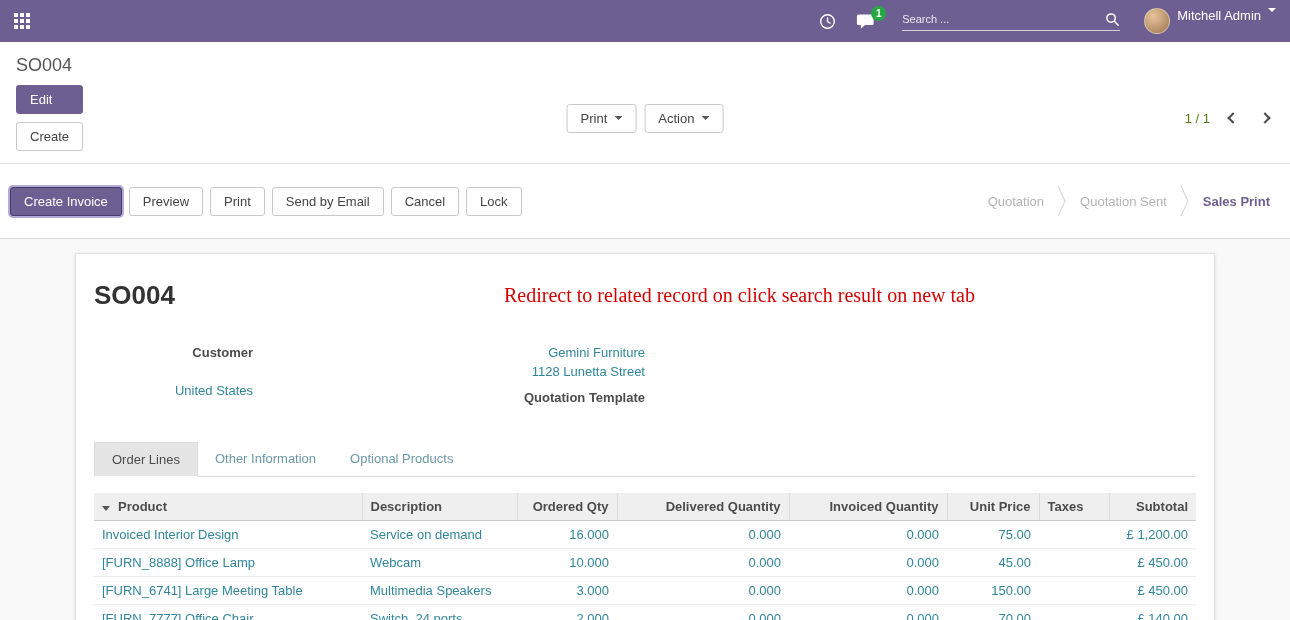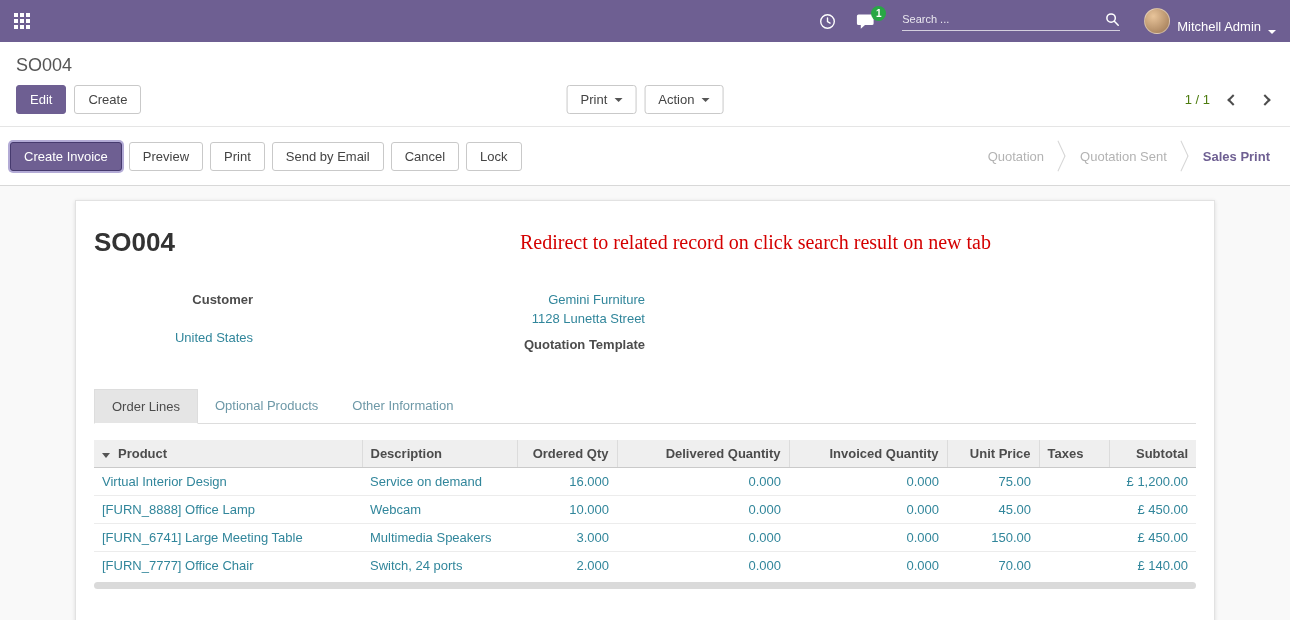--- a/index.html
+++ b/index.html
@@ -10,54 +10,54 @@
   .topbar { height: 42px; background: #6e5f92; display: flex; align-items: center; justify-content: space-between; padding: 0 14px; }
   .apps-icon { display: grid; grid-template-columns: repeat(3, 4px); grid-gap: 2px; cursor: pointer; }
   .apps-icon i { width: 4px; height: 4px; background: #fff; display: block; }
   .topbar-right { display: flex; align-items: center; }
   .tb-icon { position: relative; display: flex; align-items: center; cursor: pointer; margin-left: 20px; }
   .badge { position: absolute; top: -7px; right: -10px; background: #28a745; color: #fff; font-size: 10px; min-width: 15px; height: 15px; line-height: 15px; border-radius: 8px; text-align: center; padding: 0 3px; font-weight: 700; }
   .searchbox { display: flex; align-items: center; width: 218px; border-bottom: 1px solid rgba(255,255,255,0.7); padding-bottom: 3px; margin-left: 26px; }
   .searchbox input { flex: 1; background: transparent; border: none; outline: none; color: #fff; font-size: 11px; font-family: inherit; }
   .searchbox input::placeholder { color: rgba(255,255,255,0.85); }
   .search-btn { background: none; border: none; cursor: pointer; display: flex; align-items: center; }
-  .usermenu { display: flex; align-items: flex-end; gap: 7px; color: #fff; cursor: pointer; margin-left: 24px; }
+  .usermenu { display: flex; align-items: flex-start; gap: 7px; color: #fff; cursor: pointer; margin-left: 24px; }
   .avatar { width: 26px; height: 26px; border-radius: 50%; background: radial-gradient(circle at 35% 30%, #e8c49a, #9a7450); border: 1px solid rgba(255,255,255,0.4); }
   .caret-down { width: 0; height: 0; border-left: 4px solid transparent; border-right: 4px solid transparent; border-top: 4px solid currentColor; display: inline-block; }
 
   
   .breadcrumb-row { background: #fff; padding: 13px 16px 4px; font-size: 18px; color: #555; }
   .control-row { background: #fff; padding: 5px 16px 12px; display: flex; align-items: center; position: relative; }
-  .left-actions { display: flex; gap: 8px; }
+  .left-actions { display: flex; gap: 8px; flex-direction: column; }
   .center-actions { position: absolute; left: 50%; transform: translateX(-50%); display: flex; gap: 8px; }
   .btn { display: inline-flex; align-items: center; gap: 7px; background: #fff; border: 1px solid #c9c9c9; border-radius: 3px; padding: 6px 13px; font-size: 13px; color: #444; cursor: pointer; font-family: inherit; white-space: nowrap; }
   .btn-primary { background: #6e5f92; border-color: #6e5f92; color: #fff; }
   .btn-focus { box-shadow: 0 0 0 2px #b3abd6; border-color: #463a6e; }
   .btn .caret-down { border-top-color: #555; }
   .pager { margin-left: auto; display: flex; align-items: center; gap: 14px; color: #4d7c0f; }
   .pager-btn { background: none; border: none; cursor: pointer; padding: 3px 5px; display: flex; align-items: center; }
   .chev { display: inline-block; width: 8px; height: 8px; border-left: 2px solid #4c4c4c; border-bottom: 2px solid #4c4c4c; }
   .chev-left { transform: rotate(45deg); }
   .chev-right { transform: rotate(-135deg); }
 
   
-  .statusbar { background: #fff; border-top: 1px solid #e5e5e5; border-bottom: 1px solid #d8d8d8; padding: 14px 10px; display: flex; align-items: center; justify-content: space-between; }
+  .statusbar { background: #fff; border-top: 1px solid #e5e5e5; border-bottom: 1px solid #d8d8d8; padding: 22px 10px; display: flex; align-items: center; justify-content: space-between; }
   .sb-buttons { display: flex; gap: 7px; }
   .stages { display: flex; align-items: center; gap: 12px; padding-right: 10px; }
   .stage { color: #b3b3b3; font-weight: 500; cursor: pointer; white-space: nowrap; }
   .stage.active { color: #6e5f92; font-weight: 700; }
   .stage-sep { position: relative; width: 12px; height: 30px; }
   .stage-sep::before, .stage-sep::after { content: ""; position: absolute; left: 5px; width: 1px; height: 17px; background: #d5d5d5; }
   .stage-sep::before { top: -1px; transform: rotate(-25deg); }
   .stage-sep::after { bottom: -1px; transform: rotate(25deg); }
 
   
   .sheet { width: 1140px; margin: 14px auto 0; background: #fff; border: 1px solid #e2e2e2; box-shadow: 0 1px 4px rgba(0,0,0,0.12); padding: 26px 18px 50px; position: relative; }
   .sheet-title { font-size: 26px; font-weight: 700; color: #333; }
-  .annotation { position: absolute; left: 428px; top: 30px; font-family: "Liberation Serif", "DejaVu Serif", serif; font-size: 20px; color: #d40000; white-space: nowrap; margin-left: 16px; }
+  .annotation { position: absolute; left: 428px; top: 30px; font-family: "Liberation Serif", "DejaVu Serif", serif; font-size: 20px; color: #d40000; white-space: nowrap; }
 
   .groups { display: flex; margin-top: 32px; text-align: right; }
   .group-grid { width: 50%; display: grid; grid-template-columns: 159px 1fr; align-content: start; }
   .g-label { font-weight: 700; color: #4c4c4c; line-height: 19px; }
   .g-line { line-height: 19px; }
   .qt-label { margin-top: 7px; }
   .group.right { width: 50%; display: flex; align-items: flex-start; }
   .group.right .g-labels { width: 158px; }
   .group.right .g-label { line-height: 24px; }
   .group.right .g-values { flex: 1; border-left: 1px solid #ccc; padding-left: 10px; }
@@ -187,22 +187,22 @@
       <div></div>
       <div></div>
         <div class="g-line link">United States</div>
       <div class="g-label qt-label">Quotation Template</div>
       <div></div>
     </div>
   </div>
 
   <div class="tabs">
     <div class="tab active">Order Lines</div>
+    <div class="tab">Other Information</div>
     <div class="tab">Optional Products</div>
-    <div class="tab">Other Information</div>
   </div>
 
   <table class="lines">
     <colgroup>
       <col style="width:268px">
         <col style="width:155px">
         <col style="width:100px">
         <col style="width:172px">
       <col style="width:158px">
         <col style="width:92px">
@@ -216,21 +216,21 @@
         <th class="num">Ordered Qty</th>
         <th class="num">Delivered Quantity</th>
         <th class="num">Invoiced Quantity</th>
         <th class="num">Unit Price</th>
         <th>Taxes</th>
         <th class="num">Subtotal</th>
       </tr>
     </thead>
     <tbody>
       <tr>
-        <td>Virtual Interior Design</td>
+        <td>Invoiced Interior Design</td>
         <td>Service on demand</td>
         <td class="num">16.000</td>
         <td class="num">0.000</td>
         <td class="num">0.000</td>
         <td class="num">75.00</td>
         <td></td>
         <td class="num">£ 1,200.00</td>
       </tr>
       <tr>
         <td>[FURN_8888] Office Lamp</td>

